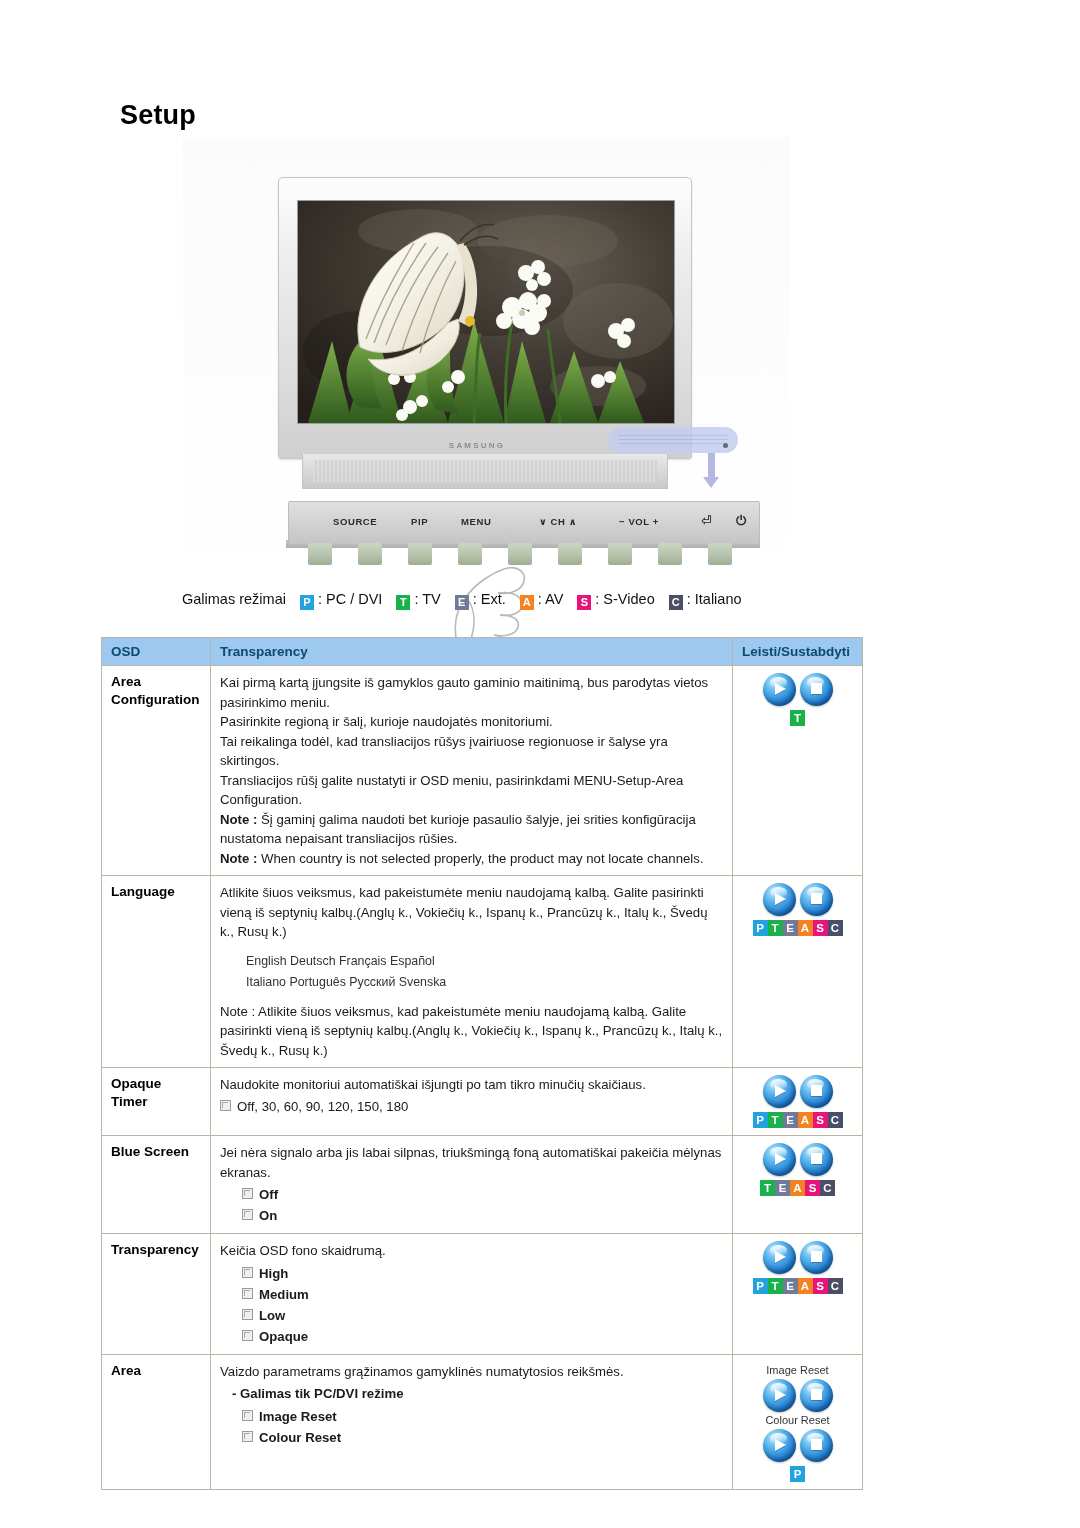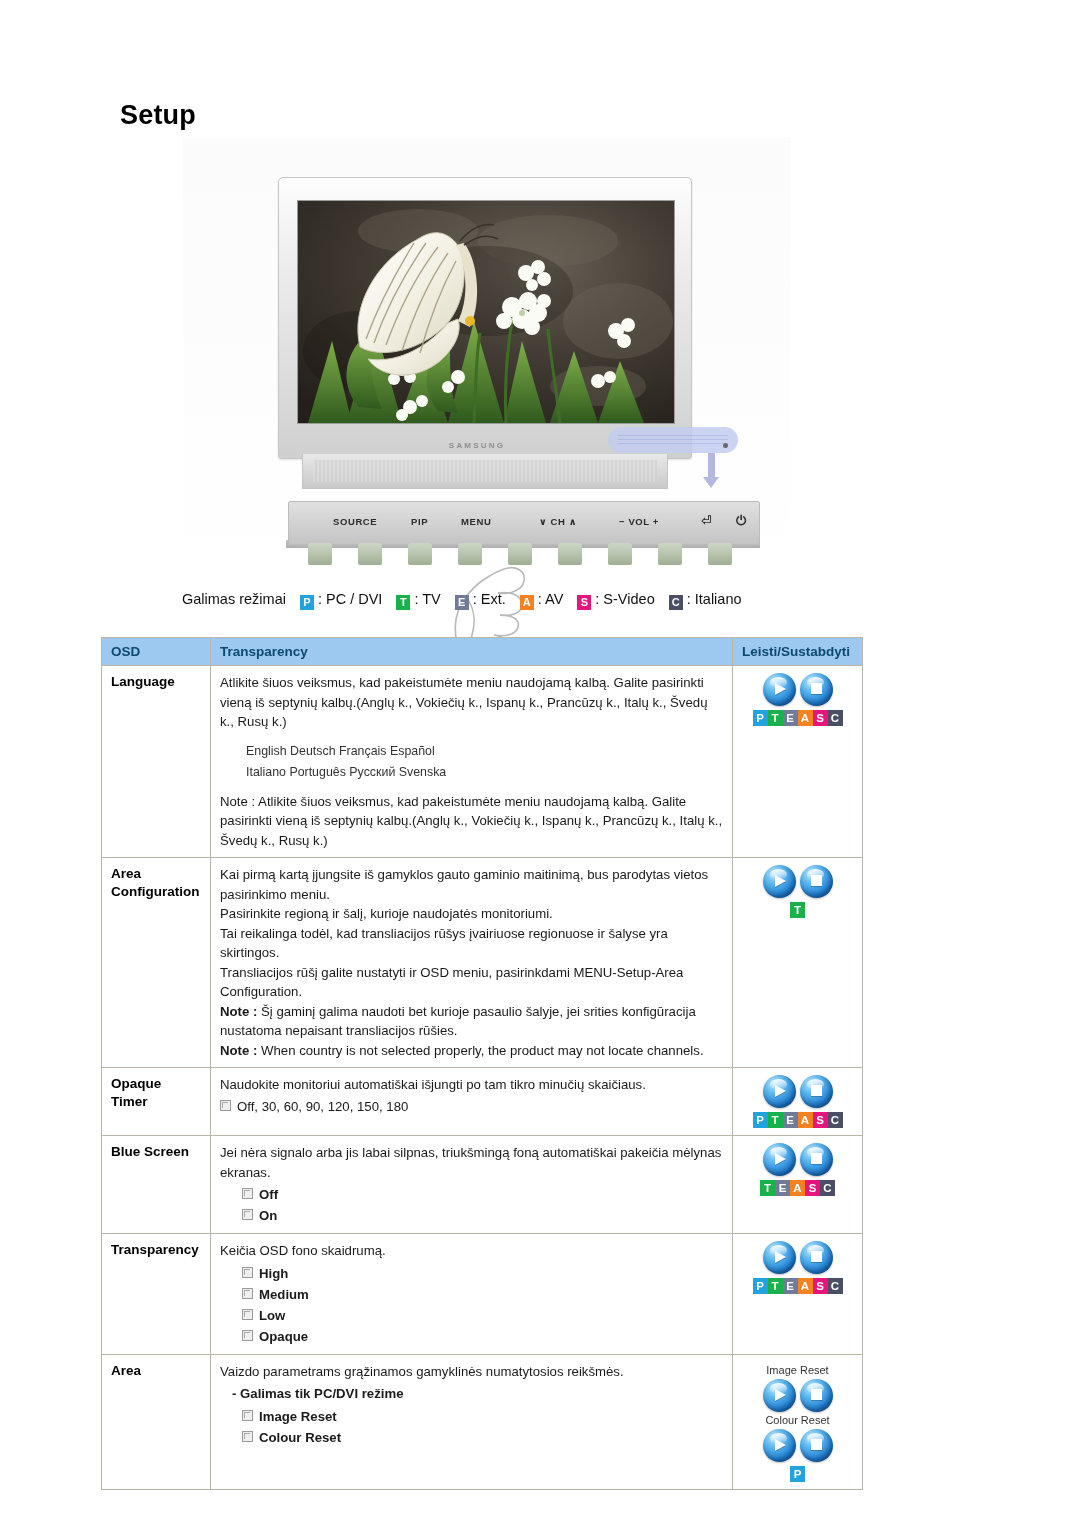--- a/index.html
+++ b/index.html
@@ -353,46 +353,20 @@
       </colgroup>
     <thead>
       <tr>
         <th style="background: rgb(157, 200, 240);">OSD</th>
         <th style="background: rgb(157, 200, 240);">Transparency</th>
         <th style="background: rgb(157, 200, 240);">Leisti/Sustabdyti</th>
       </tr>
     </thead>
     <tbody>
         <tr>
-          <td class="osdname">Language</td>
-          <td class="desc">
-            <p>Atlikite šiuos veiksmus, kad pakeistumėte meniu naudojamą kalbą. Galite pasirinkti vieną iš septynių kalbų.(Anglų k., Vokiečių k., Ispanų k., Prancūzų k., Italų k., Švedų k., Rusų k.)</p>
-            <div class="langbox">
-              <div>English  Deutsch  Français  Español</div>
-              <div>Italiano  Português  Русский  Svenska</div>
-            </div>
-            <p class="note">Note : Atlikite šiuos veiksmus, kad pakeistumėte meniu naudojamą kalbą. Galite pasirinkti vieną iš septynių kalbų.(Anglų k., Vokiečių k., Ispanų k., Prancūzų k., Italų k., Švedų k., Rusų k.)</p>
-          </td>
-          <td class="ctl">
-            <div class="spheres">
-              <span class="sphere">
-                <span class="glyph">
-                  <span class="tri"></span>
-                </span>
-              </span>
-              <span class="sphere">
-                <span class="glyph">
-                  <span class="sqr"></span>
-                </span>
-              </span>
-            </div>
-            <div class="tagrow"><span class="tag" style="background:#22a3dd">P</span><span class="tag" style="background:#19b24a">T</span><span class="tag" style="background:#6f7b99">E</span><span class="tag" style="background:#f58220">A</span><span class="tag" style="background:#e6147d">S</span><span class="tag" style="background:#4a4f66">C</span></div>
-          </td>
-        </tr>
-        <tr>
           <td class="osdname">Area Configuration</td>
           <td class="desc">
             <p>Kai pirmą kartą įjungsite iš gamyklos gauto gaminio maitinimą, bus parodytas vietos pasirinkimo meniu.</p>
             <p>Pasirinkite regioną ir šalį, kurioje naudojatės monitoriumi.</p>
             <p>Tai reikalinga todėl, kad transliacijos rūšys įvairiuose regionuose ir šalyse yra skirtingos.</p>
             <p>Transliacijos rūšį galite nustatyti ir OSD meniu, pasirinkdami MENU-Setup-Area Configuration.</p>
             <p class="note"><b>Note :</b> Šį gaminį galima naudoti bet kurioje pasaulio šalyje, jei srities konfigūracija nustatoma nepaisant transliacijos rūšies.</p>
             <p class="note"><b>Note :</b> When country is not selected properly, the product may not locate channels.</p>
           </td>
           <td class="ctl">
@@ -402,20 +376,46 @@
                   <span class="tri"></span>
                 </span>
               </span>
               <span class="sphere">
                 <span class="glyph">
                   <span class="sqr"></span>
                 </span>
               </span>
             </div>
             <div class="tagrow"><span class="tag" style="background:#19b24a">T</span></div>
+          </td>
+        </tr>
+        <tr>
+          <td class="osdname">Language</td>
+          <td class="desc">
+            <p>Atlikite šiuos veiksmus, kad pakeistumėte meniu naudojamą kalbą. Galite pasirinkti vieną iš septynių kalbų.(Anglų k., Vokiečių k., Ispanų k., Prancūzų k., Italų k., Švedų k., Rusų k.)</p>
+            <div class="langbox">
+              <div>English  Deutsch  Français  Español</div>
+              <div>Italiano  Português  Русский  Svenska</div>
+            </div>
+            <p class="note">Note : Atlikite šiuos veiksmus, kad pakeistumėte meniu naudojamą kalbą. Galite pasirinkti vieną iš septynių kalbų.(Anglų k., Vokiečių k., Ispanų k., Prancūzų k., Italų k., Švedų k., Rusų k.)</p>
+          </td>
+          <td class="ctl">
+            <div class="spheres">
+              <span class="sphere">
+                <span class="glyph">
+                  <span class="tri"></span>
+                </span>
+              </span>
+              <span class="sphere">
+                <span class="glyph">
+                  <span class="sqr"></span>
+                </span>
+              </span>
+            </div>
+            <div class="tagrow"><span class="tag" style="background:#22a3dd">P</span><span class="tag" style="background:#19b24a">T</span><span class="tag" style="background:#6f7b99">E</span><span class="tag" style="background:#f58220">A</span><span class="tag" style="background:#e6147d">S</span><span class="tag" style="background:#4a4f66">C</span></div>
           </td>
         </tr>
         <tr>
           <td class="osdname">Opaque Timer</td>
           <td class="desc">
             <p>Naudokite monitoriui automatiškai išjungti po tam tikro minučių skaičiaus.</p>
             <ul class="bullets">
               <li class=""><span class="sq"></span>Off, 30, 60, 90, 120, 150, 180</li>
             </ul>
           </td>

